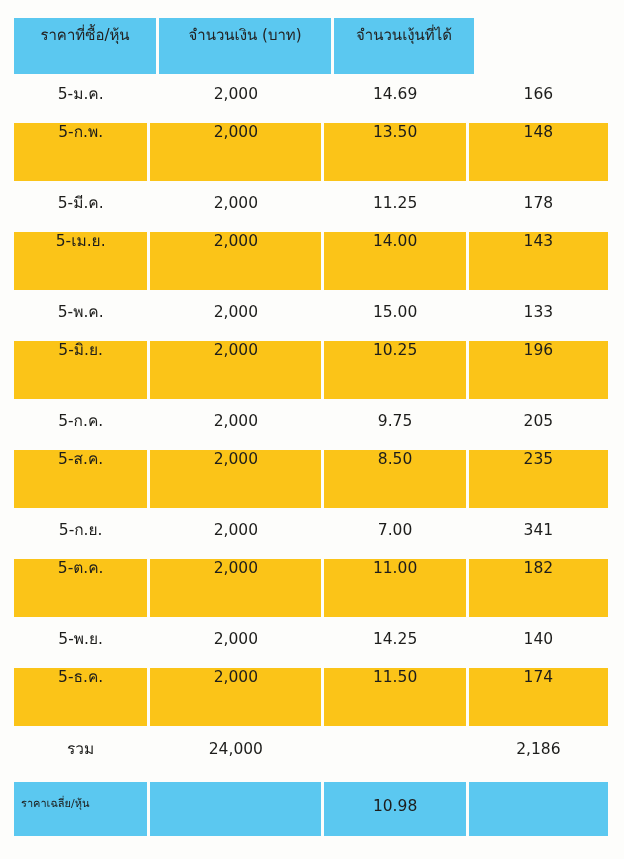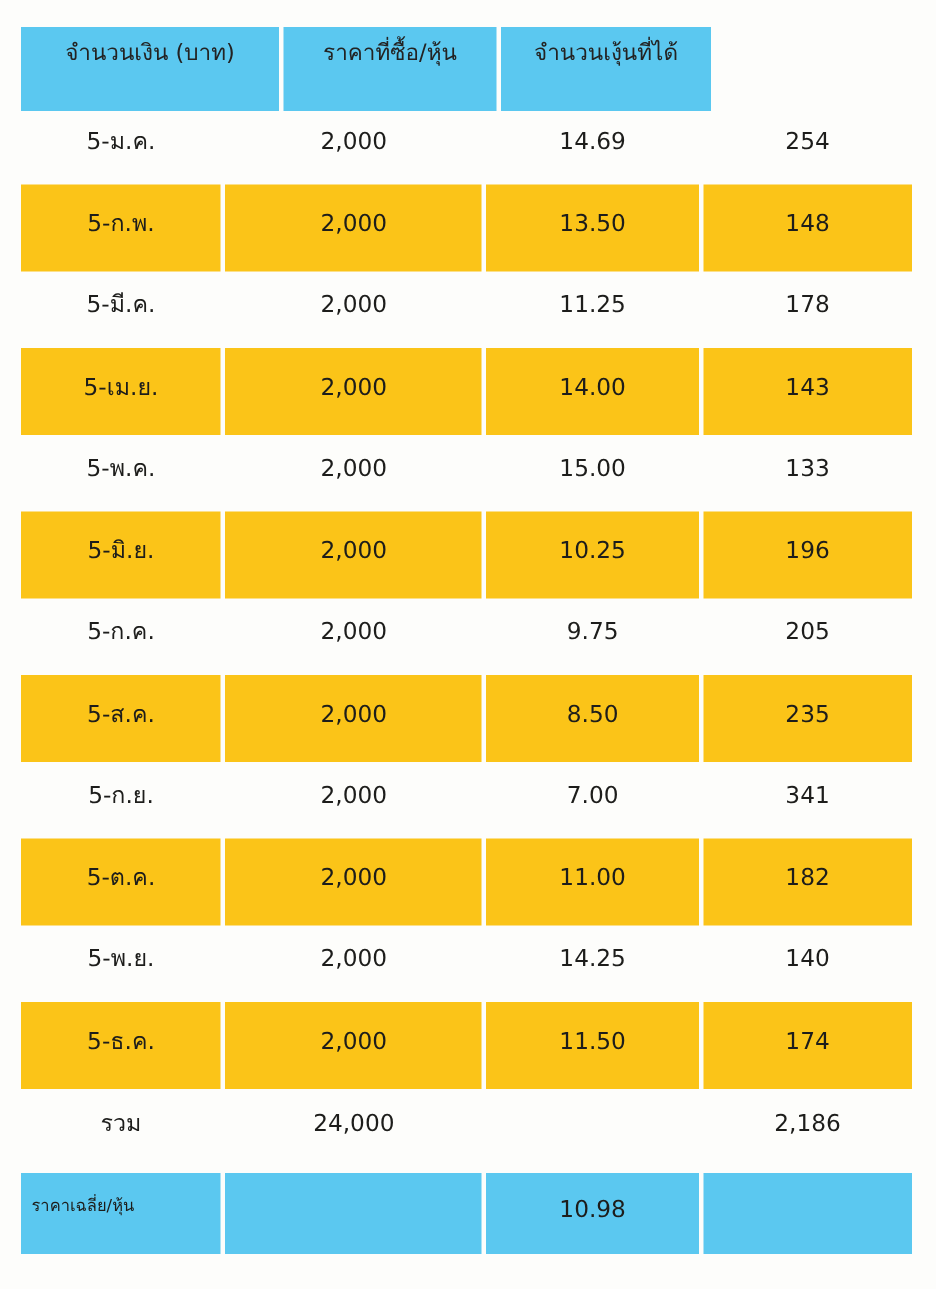--- a/index.html
+++ b/index.html
@@ -26,21 +26,21 @@
     width: 100%;
     gap: 3px;
     margin-bottom: 3px;
   }
 
   .cell {
     box-sizing: border-box;
     display: flex;
     align-items: flex-start;
     justify-content: center;
-    padding-top: 17px;
+    padding-top: 0;
     font-size: 15.5px;
     color: #1d1d1b;
     line-height: 1.25;
     white-space: nowrap;
     overflow: hidden;
   }
 
   
   .c1 { width: 134px; }
   .c2 { width: 172px; }
@@ -90,31 +90,31 @@
     padding-left: 7px;
     font-size: 11px;
   }
 </style>
 </head>
 <body>
 
 <div class="table-wrap">
 
   <div class="row row-header">
+    <div class="cell c3">ราคาที่ซื้อ/หุ้น</div>
     <div class="cell c2">จำนวนเงิน (บาท)</div>
-    <div class="cell c3">ราคาที่ซื้อ/หุ้น</div>
     <div class="cell c4">จำนวนเงุ้นที่ได้</div>
   </div>
 
   <div id="body-rows">
       <div class="row row-plain">
         <div class="cell c1">5-ม.ค.</div>
         <div class="cell c2">2,000</div>
         <div class="cell c3">14.69</div>
-        <div class="cell c4">254</div>
+        <div class="cell c4">166</div>
       </div>
       <div class="row row-alt">
         <div class="cell c1">5-ก.พ.</div>
         <div class="cell c2">2,000</div>
         <div class="cell c3">13.50</div>
         <div class="cell c4">148</div>
       </div>
       <div class="row row-plain">
         <div class="cell c1">5-มี.ค.</div>
         <div class="cell c2">2,000</div>

